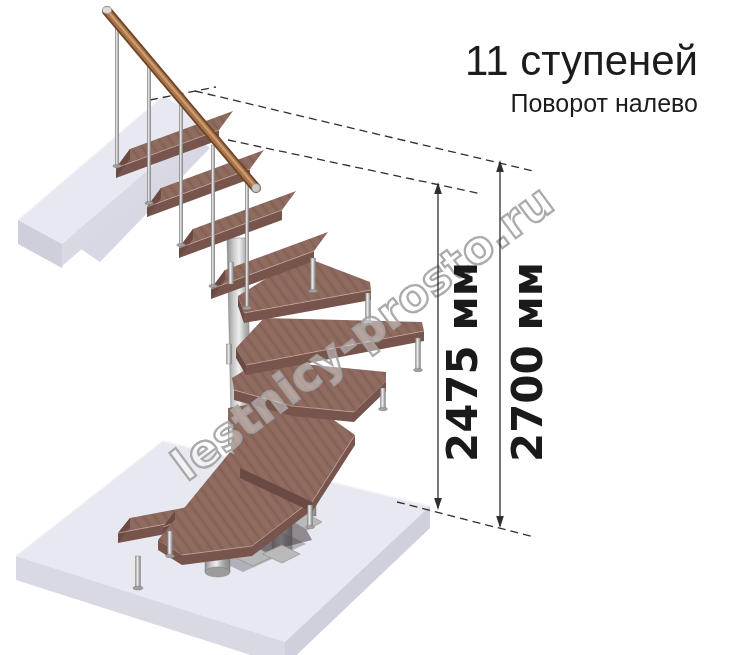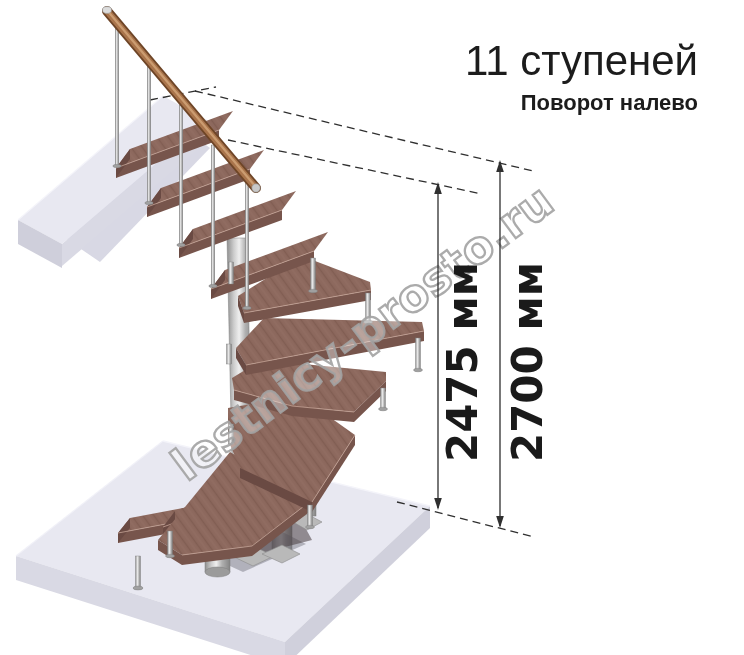--- a/index.html
+++ b/index.html
@@ -1,21 +1,21 @@
 <!DOCTYPE html>
 <html><head>
 <meta charset="utf-8">
 <style>
   html,body{margin:0;padding:0;background:#ffffff;}
   .canvas{position:relative;width:744px;height:655px;background:#ffffff;overflow:hidden;
           font-family:"Liberation Sans",sans-serif;}
   .scene{position:absolute;left:0;top:0;}
   .titles{position:absolute;top:36px;right:46px;text-align:right;color:#1c1c1c;}
   .title-main{font-size:42px;line-height:50px;letter-spacing:0px;font-weight:400;}
-  .title-sub{font-size:22px;line-height:30px;margin-top:2px;font-weight:700;}
+  .title-sub{font-size:25px;line-height:30px;margin-top:2px;font-weight:400;}
   .dim-text{font-family:"DejaVu Sans","Liberation Sans",sans-serif;font-weight:bold;fill:#1a1a1a;}
   .wm-text{font-family:"DejaVu Sans","Liberation Sans",sans-serif;font-weight:bold;
            fill:#ffffff;fill-opacity:0.38;stroke:#a2a2a2;stroke-width:2.3;stroke-opacity:0.9;}
   .dashline{stroke:#2f2f2f;stroke-width:1.3;fill:none;stroke-dasharray:8 5;}
   .dimline{stroke:#2f2f2f;stroke-width:1.3;fill:none;}
   .arrow{fill:#2f2f2f;}
   .slab-top{fill:#e8e8f1;}
   .slab-side{fill:#d9d9e4;}
   .slab-end{fill:#cfcfdb;}
   .wood-front{fill:#77554c;}

